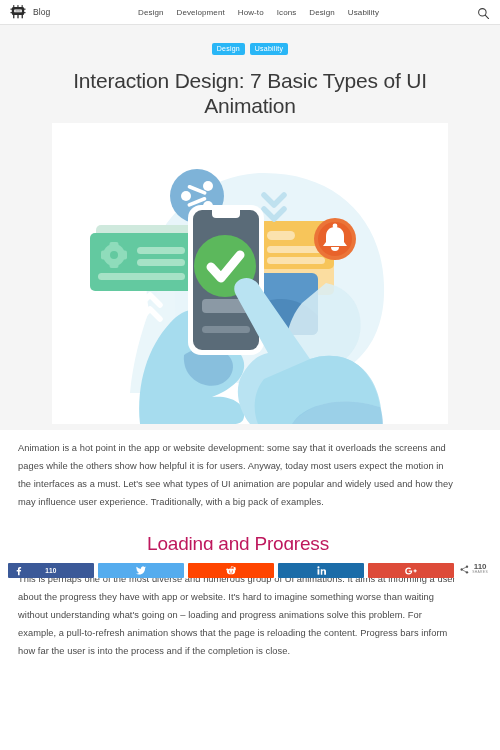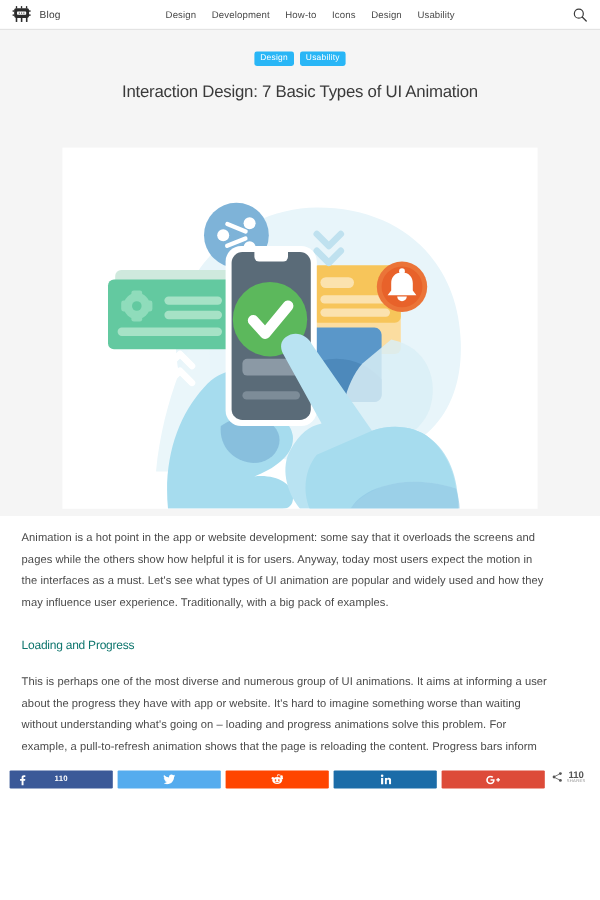--- a/index.html
+++ b/index.html
@@ -2,21 +2,21 @@
 <html><head>
 <meta charset="utf-8">
 <style>
   * { box-sizing: border-box; margin: 0; padding: 0; }
   html, body {
     width: 500px; height: 750px;
     font-family: "Liberation Sans", sans-serif;
     background: #ffffff;
     overflow: hidden;
   }
-  .page { position: relative; width: 500px; height: 657px; background:#ffffff; }
+  .page { position: relative; width: 500px; height: 578px; background:#ffffff; }
 
   
   .navbar {
     position: absolute; top:0; left:0; width:500px; height:25px;
     background:#ffffff; border-bottom:1px solid #e3e3e3;
     display:flex; align-items:center;
   }
   .brand { display:flex; align-items:center; margin-left:10px; }
   .logo-ico { width:16px; height:16px; display:block; }
   .brand-name { font-size:8.5px; color:#3c3c3c; margin-left:7px; letter-spacing:.1px; }
@@ -28,43 +28,43 @@
   .head-band {
     position:absolute; top:25px; left:0; width:500px; height:405px; background:#f5f5f5;
   }
   .tags { position:absolute; top:18px; left:0; width:500px; display:flex; justify-content:center; gap:5px; }
   .tag {
     font-size:7px; color:#ffffff; background:#29b6f6;
     padding:2px 5px 2px 5px; border-radius:2px; line-height:1.1; letter-spacing:.2px;
   }
   .post-title {
     position:absolute; top:43px; left:30px; width:440px; text-align:center;
-    font-size:14px; font-weight:400; color:#3a3a3a; letter-spacing:-.2px; line-height:1.2;
+    font-size:21px; font-weight:400; color:#3a3a3a; letter-spacing:-.2px; line-height:1.2;
   }
   .post-date {
     position:absolute; top:73px; left:0; width:500px; text-align:center;
     font-size:7.5px; color:#9b9b9b; letter-spacing:.1px;
   }
 
   
   .hero {
     position:absolute; top:123px; left:52px; width:396px; height:301px;
     background:#ffffff; overflow:hidden;
   }
   .hero svg { display:block; width:396px; height:301px; }
 
   
   .article { position:absolute; top:440px; left:18px; width:440px; }
   .article p {
     font-size:9.3px; line-height:1.92; color:#4a4a4a; letter-spacing:.05px;
     margin-bottom:12px;
   }
   .article h2 {
-    font-size:10px; font-weight:400; color:#0f766e;
-    margin:22px 0 16px 0; letter-spacing:-.2px;
+    font-size:19px; font-weight:400; color:#be185d;
+    margin:22px 0 16px 0; letter-spacing:-.2px;text-align:center;
   }
 
   
   .sharebar {
     position:absolute; left:0; bottom:0; width:500px; height:28px;
     background:#ffffff; display:flex; align-items:flex-end; padding:0 8px;
   }
   .sh {
     height:15px; flex:1 1 0; margin-right:4px;
     display:flex; align-items:center; justify-content:center;

